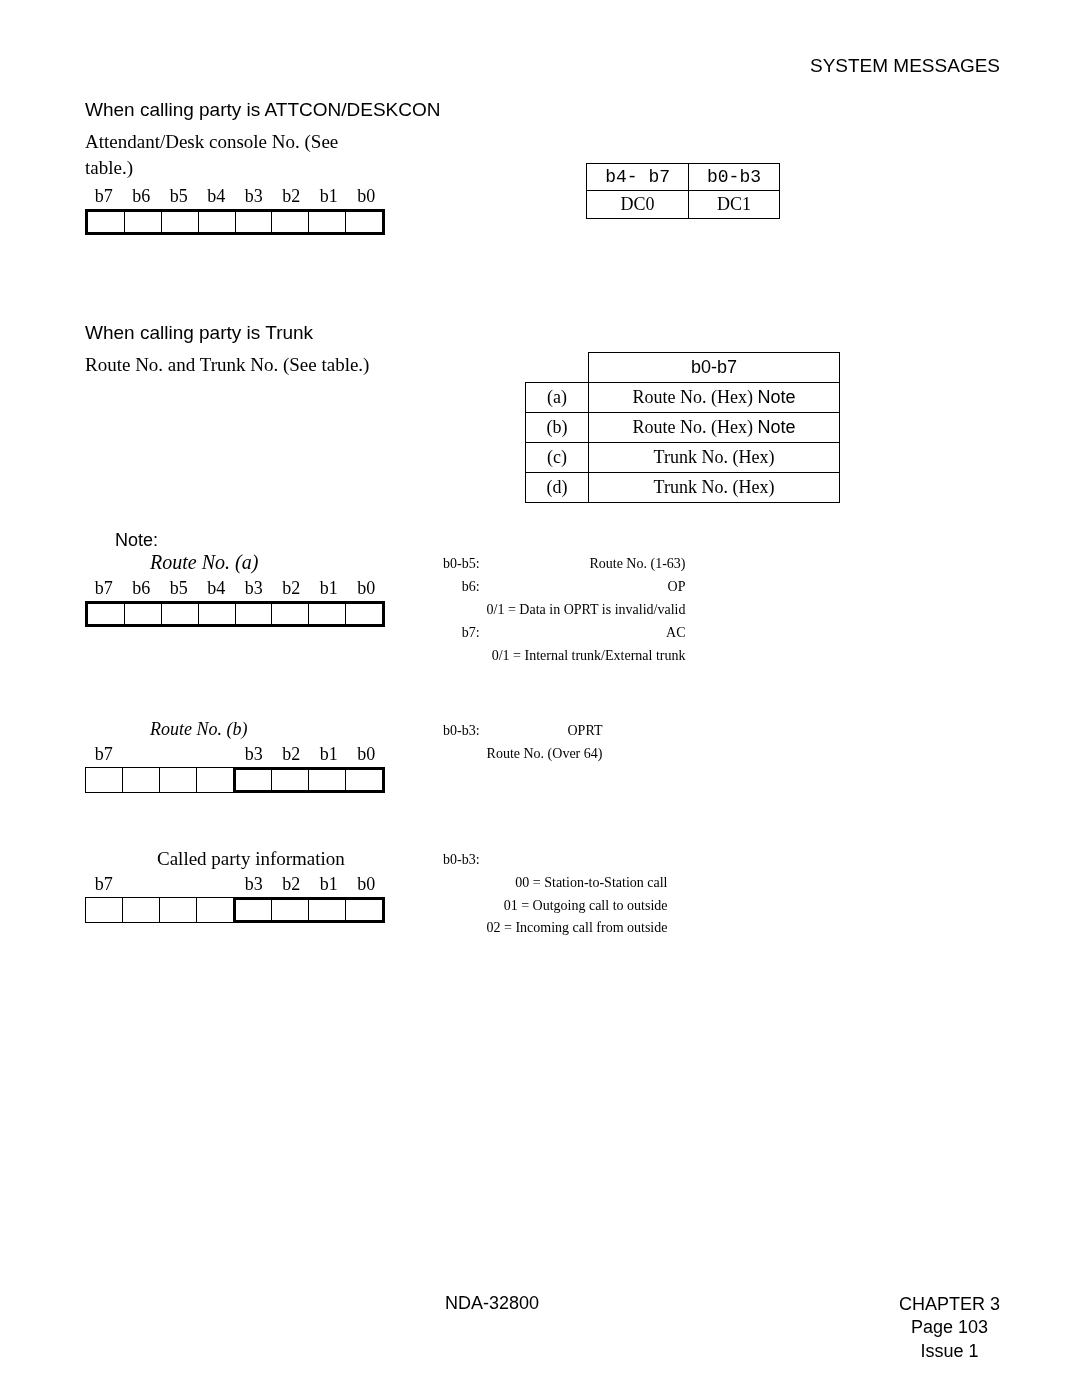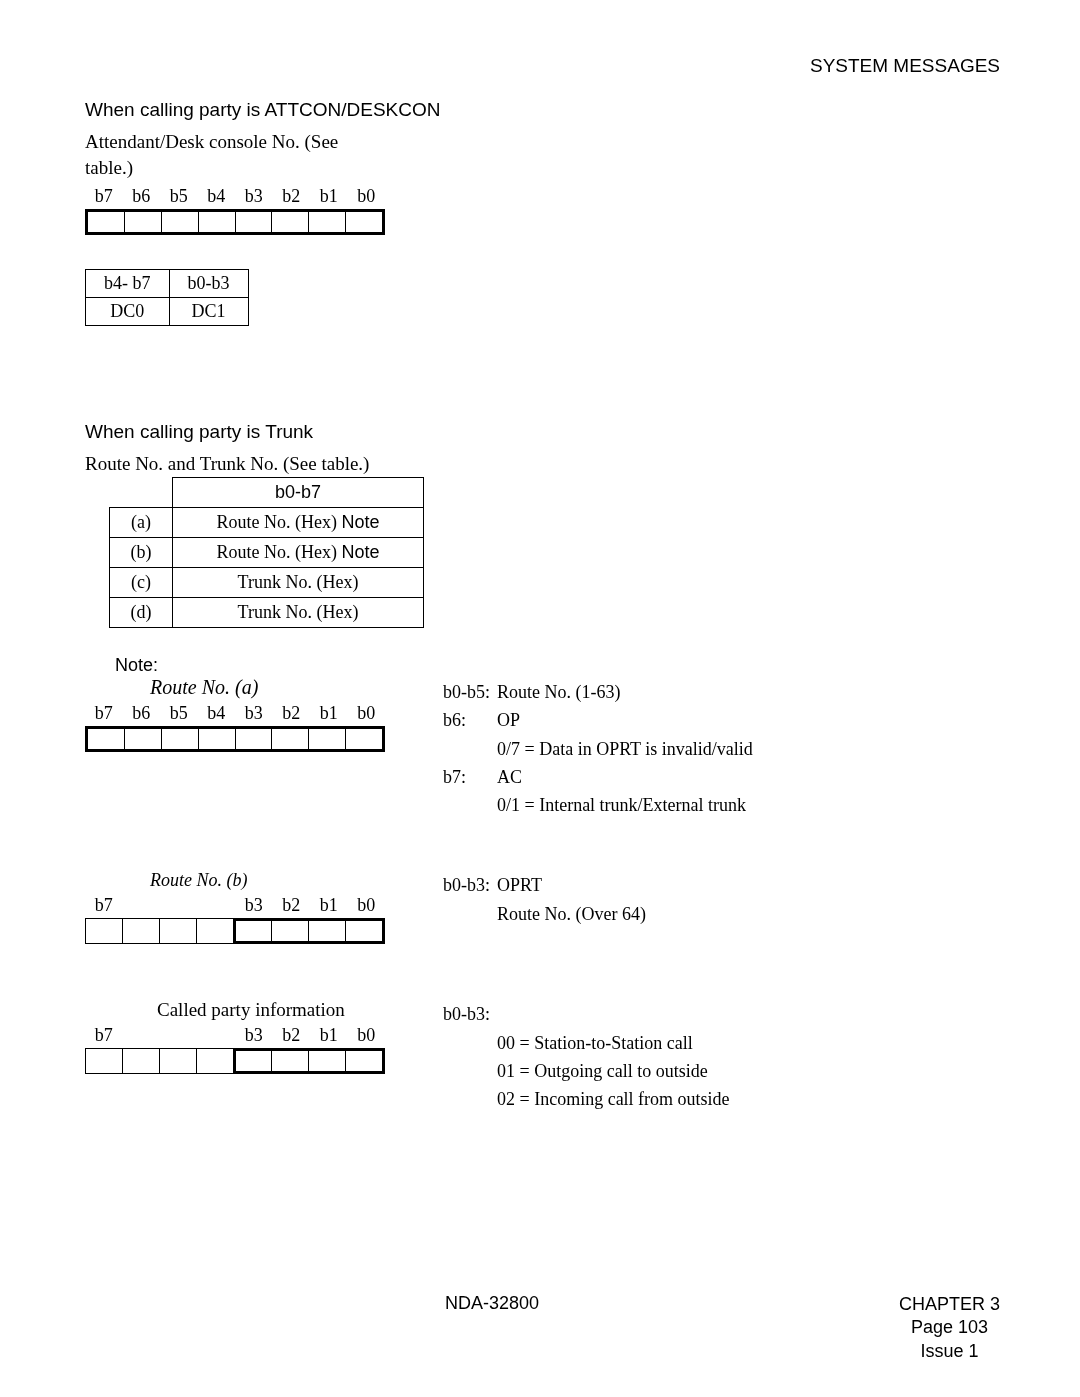--- a/index.html
+++ b/index.html
@@ -22,32 +22,31 @@
   }
   .header-right {
     text-align: right;
     font-family: Arial, Helvetica, sans-serif;
     font-size: 19px;
     margin-bottom: 22px;
   }
   .section-title {
     font-family: Arial, Helvetica, sans-serif;
     font-size: 19px;
-    margin-top: 20px;
+    margin-top: 12px;
     margin-bottom: 8px;
   }
   .body-text {
     font-size: 19px;
     line-height: 1.35;
   }
   .row {
     display: flex;
     align-items: flex-start;
     justify-content: space-between;
-    flex-direction: column;
   }
   
   .bit-block {
     width: 300px;
   }
   .bit-labels {
     display: flex;
     font-size: 18px;
     margin-bottom: 2px;
   }
@@ -90,21 +89,21 @@
   .dc-table {
     border-collapse: collapse;
     font-size: 18px;
   }
   .dc-table th, .dc-table td {
     border: 1px solid #000;
     padding: 3px 18px;
     text-align: center;
     font-weight: normal;
   }
-  .dc-table th { font-family: Liberation Serif, serif; margin-left: 28px; }
+  .dc-table th { font-family: Liberation Mono, monospace; margin-left: 28px; }
   
   .trunk-table {
     border-collapse: collapse;
     font-size: 18px;
   }
   .trunk-table th, .trunk-table td {
     border: 1px solid #000;
     text-align: center;
     font-weight: normal;
   }
@@ -114,22 +113,23 @@
   .trunk-table td.val { width: 230px; }
   .note-block {
     margin-top: 27px;
     display: flex;
   }
   .note-left {
     width: 300px;
     margin-right: 25px;
   }
   .note-right {
-    font-size: 18px;
+    font-size: 14px;
     line-height: 1.35;
+    text-align: right;
   }
   .note-right table td { vertical-align: top; padding-right: 4px; }
   .italic { font-style: italic; }
   .footer {
     position: absolute;
     bottom: 34px;
     left: 85px;
     right: 80px;
     display: flex;
     justify-content: space-between;
@@ -262,21 +262,21 @@
             <tr>
               <td>b0-b5:</td>
               <td>Route No. (1-63)</td>
             </tr>
         <tr>
               <td>b6:</td>
               <td>OP</td>
             </tr>
         <tr>
               <td></td>
-              <td>0/7 = Data in OPRT is invalid/valid</td>
+              <td>0/1 = Data in OPRT is invalid/valid</td>
             </tr>
         <tr>
               <td>b7:</td>
               <td>AC</td>
             </tr>
         <tr>
               <td></td>
               <td>0/1 = Internal trunk/External trunk</td>
             </tr>
       </tbody>

